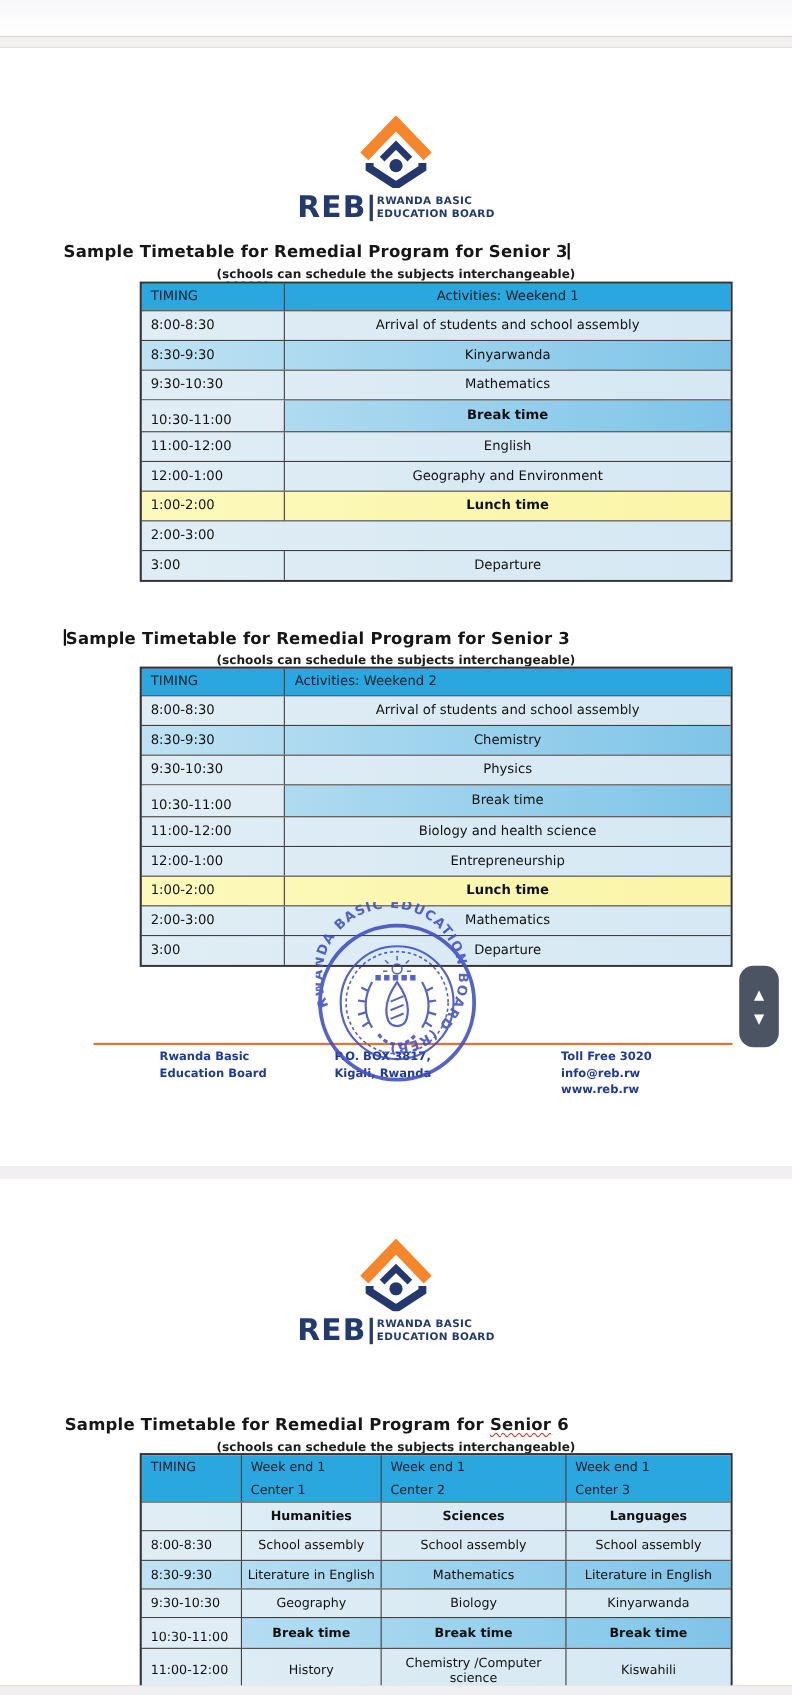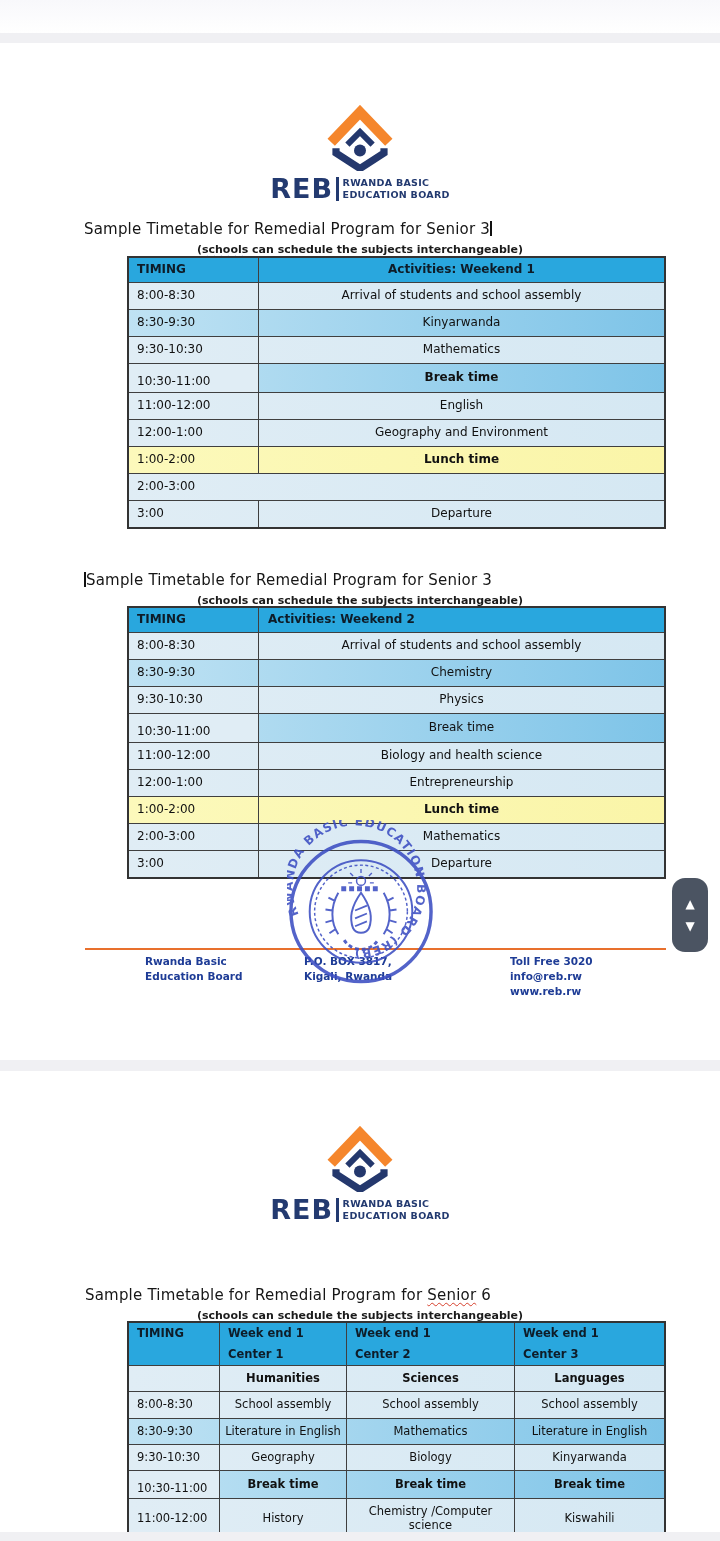--- a/index.html
+++ b/index.html
@@ -22,42 +22,42 @@
   .logo { position:absolute; left:0; width:720px; display:flex; flex-direction:column; align-items:center; }
   .logo-icon { width:84px; height:66px; }
   .logo-text { display:flex; align-items:center; margin-top:4px; }
   .logo-acronym { font-size:27px; font-weight:bold; color:#233a70; letter-spacing:1px; line-height:1; }
   .logo-div { width:2.5px; height:24px; background:#233a70; margin:0 4px 0 3px; }
   .logo-lines { display:flex; flex-direction:column; justify-content:center; }
   .logo-lines div { font-size:9.5px; font-weight:bold; color:#233a70; letter-spacing:0.3px; line-height:1.2; }
 
   
   .doc-title { position:absolute; left:0; width:576px; text-align:center; font-size:15px;
-               font-weight:normal; color:#161616; letter-spacing:0.2px; }
+               font-weight:bold; color:#161616; letter-spacing:0.2px; }
   .doc-sub { position:absolute; left:0; width:720px; text-align:center; font-size:11px;
              font-weight:bold; color:#1b1b1b; }
   .caret { display:inline-block; width:2px; height:15px; background:#111; vertical-align:-2px; }
   .squig-blue { text-decoration:underline wavy #4a74e8 1px; text-underline-offset:2px; }
   .squig-red { text-decoration:underline wavy #d6402c 1px; text-underline-offset:2px;text-align:right; }
 
   
   .ttable { position:absolute; left:127px; width:539px; border:2px solid #333;
             background:#fff; font-size:12px; }
   .row { display:grid; position:relative; }
   .t2 .row { grid-template-columns:130px 1fr; height:27px; }
   .t4 .row { grid-template-columns:91px 127px 168px 1fr; }
   .row:not(:first-child) { border-top:1px solid #3f3f3f; }
   .t2 .row.header { height:24px; }
   .t4 .row.header { height:42px; }
   .cell { display:flex; align-items:center; justify-content:center; overflow:hidden;
           line-height:1.15; text-align:center; }
   .cell:not(:last-child) { border-right:1px solid #3f3f3f; }
   .timec { justify-content:flex-start; padding-left:8px; font-weight:normal; text-align:left; }
   .row.header { background:#29a7de; }
-  .hcell { font-weight:bold; color:#0e1c28; }
+  .hcell { font-weight:normal; color:#0e1c28; }
   .hcell.alignleft { justify-content:flex-start; padding-left:9px; }
   .stack { flex-direction:column; align-items:flex-start; justify-content:space-between;
            padding:4px 0 4px 8px; text-align:left; }
   .style-pale { background:linear-gradient(to right,#e0edf5,#d5e8f3); }
   .style-blue { background:linear-gradient(to right,#bfe2f3,#7ec4e8); }
   .style-yellow { background:linear-gradient(to right,#fcf9bb,#faf5a8); }
   .row.bold .actc { font-weight:bold; }
   .row.timepale .cell:first-child { background:#e0edf5; }
   .tbottom { align-items:flex-end; padding-bottom:3px; }
   .t4 { font-size:11.5px; }

